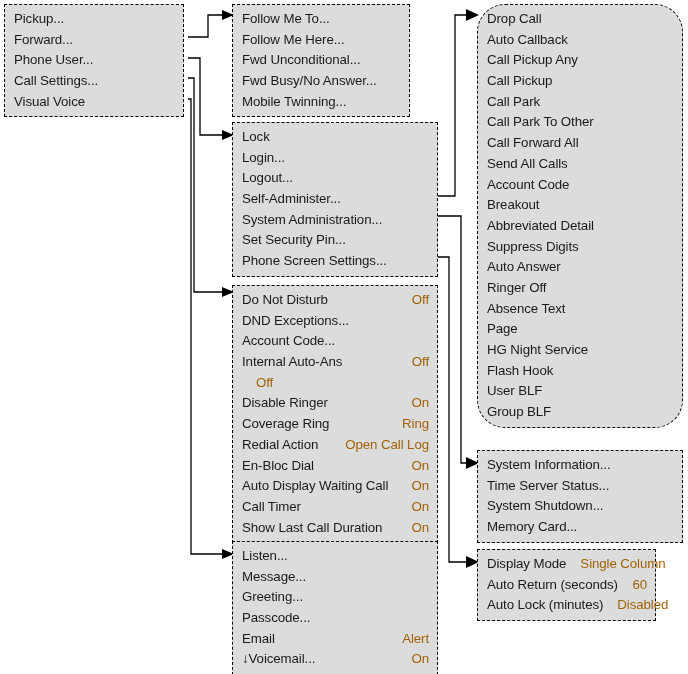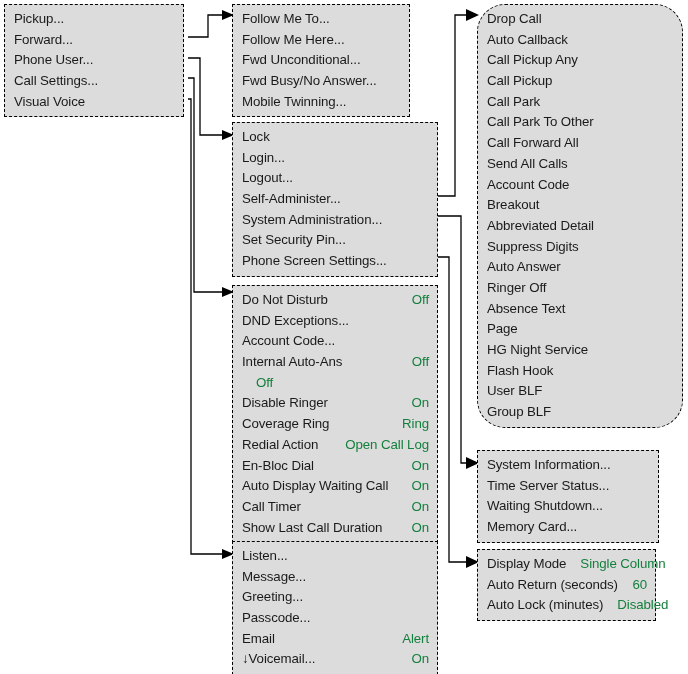--- a/index.html
+++ b/index.html
@@ -37,21 +37,21 @@
     padding: 0 8px 0 9px;
     white-space: nowrap;
   }
   .label {
     font-size: 13.3px;
     color: #1a1a1a;
     letter-spacing: -0.1px;
   }
   .value {
     font-size: 13.3px;
-    color: #15803d;
+    color: #a16207;
     letter-spacing: -0.1px;
     padding-left: 14px;
   }
   svg.conn {
     position: absolute;
     left: 0; top: 0;
     width: 688px;
     height: 674px;
     z-index: 1;
     overflow: visible;
@@ -279,29 +279,29 @@
         <span class="label">Flash Hook</span>
       </div>
       <div class="row">
         <span class="label">User BLF</span>
       </div>
       <div class="row">
         <span class="label">Group BLF</span>
       </div>
     </div>
 
-  <div class="panel" id="p-system-admin" style="left:477px; top:450px; width:182px;">
+  <div class="panel" id="p-system-admin" style="left:477px; top:450px; width:206px;">
       <div class="row">
         <span class="label">System Information...</span>
       </div>
       <div class="row">
         <span class="label">Time Server Status...</span>
       </div>
       <div class="row">
-        <span class="label">Waiting Shutdown...</span>
+        <span class="label">System Shutdown...</span>
       </div>
       <div class="row">
         <span class="label">Memory Card...</span>
       </div>
     </div>
 
   <div class="panel" id="p-phone-screen" style="left:477px; top:549px; width:179px;">
       <div class="row">
         <span class="label">Display Mode</span>
         <span class="value">Single Column</span>

